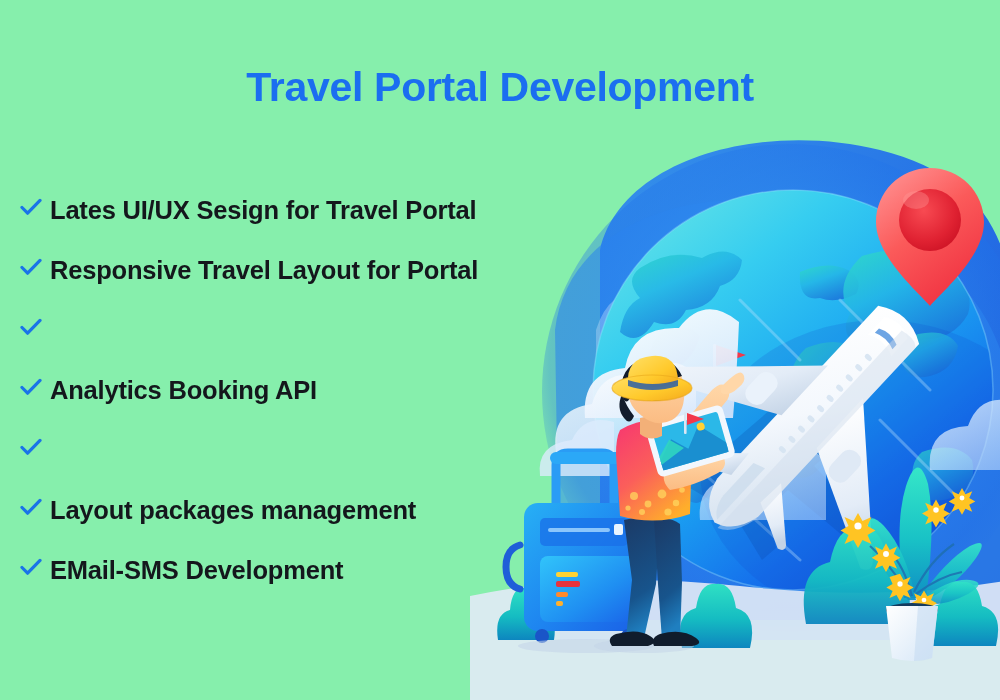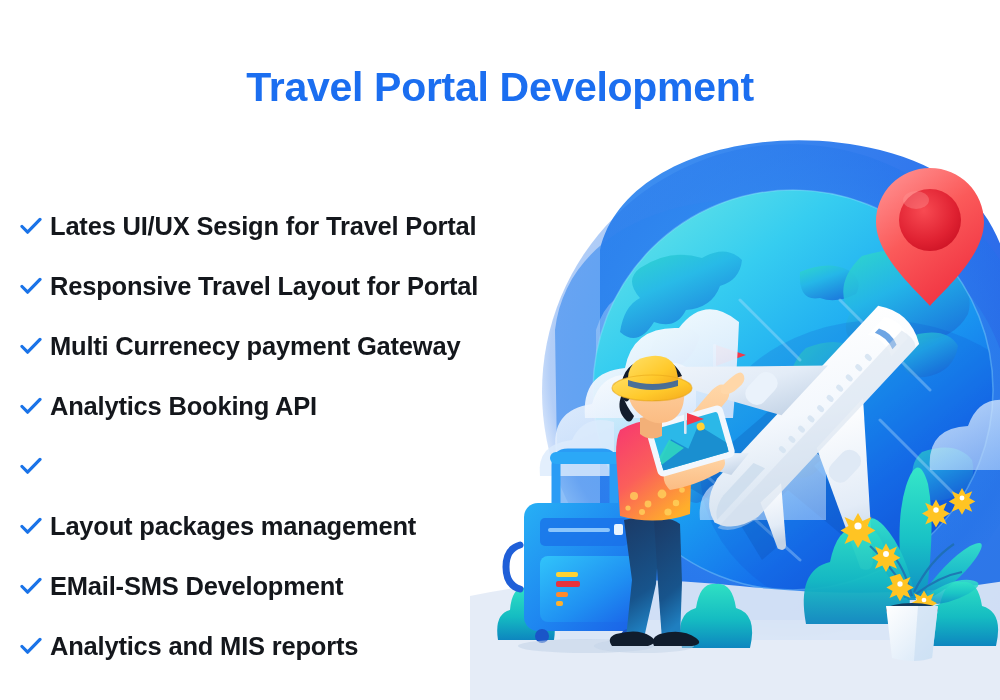--- a/index.html
+++ b/index.html
@@ -10,21 +10,21 @@
     width: 1000px;
     height: 700px;
     overflow: hidden;
     font-family: "Liberation Sans", sans-serif;
     background: #e8ecf6;
   }
   #banner {
     position: relative;
     width: 1000px;
     height: 700px;
-    background: #ffffff;
+    background: #86efac;
     overflow: hidden;
   }
 
   
   #page-title {
     position: absolute;
     left: 0;
     top: 64px;
     width: 1000px;
     text-align: center;
@@ -43,21 +43,20 @@
     left: 18px;
     top: 196px;
     width: 560px;
     z-index: 40;
     list-style: none;
     margin: 0;
     padding: 0;
   }
   .feature-item {
     display: flex;
-    align-items: center;
     height: 60px;
     white-space: nowrap;
   }
   .check-icon {
     flex: 0 0 auto;
     width: 30px;
     height: 22px;
     margin-right: 0px;
     display: flex;
     align-items: center;
@@ -495,21 +494,20 @@
         </svg>
       </span>
       <span class="feature-label">Responsive Travel Layout for Portal</span>
     </li>
     <li class="feature-item">
       <span class="check-icon">
         <svg width="22" height="18" viewBox="0 0 22 18" xmlns="http://www.w3.org/2000/svg">
           <path d="M2 9.5 L7.6 15.2 L20 2.4" fill="none" stroke="#1a73e8" stroke-width="3.2" stroke-linecap="round" stroke-linejoin="round"></path>
         </svg>
       </span>
-      <span class="feature-label">Multi Currenecy payment Gateway</span>
     </li>
     <li class="feature-item">
       <span class="check-icon">
         <svg width="22" height="18" viewBox="0 0 22 18" xmlns="http://www.w3.org/2000/svg">
           <path d="M2 9.5 L7.6 15.2 L20 2.4" fill="none" stroke="#1a73e8" stroke-width="3.2" stroke-linecap="round" stroke-linejoin="round"></path>
         </svg>
       </span>
       <span class="feature-label">Analytics Booking API</span>
     </li>
     <li class="feature-item">
@@ -528,23 +526,15 @@
       <span class="feature-label">Layout packages management</span>
     </li>
     <li class="feature-item">
       <span class="check-icon">
         <svg width="22" height="18" viewBox="0 0 22 18" xmlns="http://www.w3.org/2000/svg">
           <path d="M2 9.5 L7.6 15.2 L20 2.4" fill="none" stroke="#1a73e8" stroke-width="3.2" stroke-linecap="round" stroke-linejoin="round"></path>
         </svg>
       </span>
       <span class="feature-label">EMail-SMS Development</span>
     </li>
-    <li class="feature-item">
-      <span class="check-icon">
-        <svg width="22" height="18" viewBox="0 0 22 18" xmlns="http://www.w3.org/2000/svg">
-          <path d="M2 9.5 L7.6 15.2 L20 2.4" fill="none" stroke="#1a73e8" stroke-width="3.2" stroke-linecap="round" stroke-linejoin="round"></path>
-        </svg>
-      </span>
-      <span class="feature-label">Analytics and MIS reports</span>
-    </li>
   </ul>
 
 </div>
 
 </body></html>

